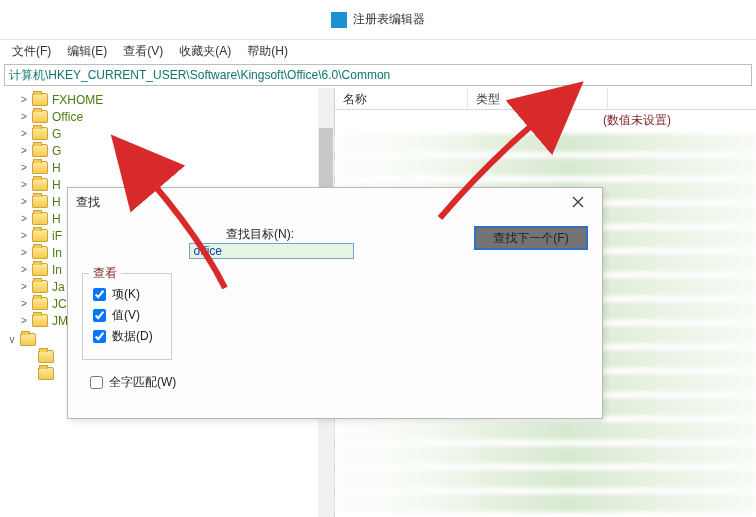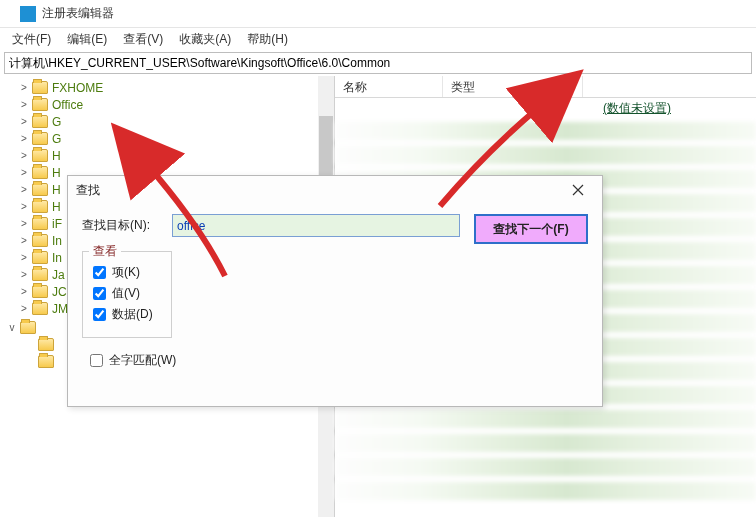--- a/index.html
+++ b/index.html
@@ -1,72 +1,72 @@
 <!DOCTYPE html>
 <html><head>
 <meta charset="utf-8">
 <style>
 * { box-sizing: border-box; margin: 0; padding: 0; font-family: "Microsoft YaHei", "Segoe UI", sans-serif; font-size: 12px; }
 html, body { width: 756px; height: 517px; overflow: hidden; background: #fff; }
 
-.titlebar { height: 28px; display: flex; align-items: center; padding: 0 20px; background: #fff; border-bottom: 1px solid #e5e5e5; }
+.titlebar { height: 40px; display: flex; align-items: center; padding: 0 6px; background: #fff; border-bottom: 1px solid #e5e5e5; justify-content: center; }
 .app-icon { width: 16px; height: 16px; background: #1e90d4; margin-right: 6px; display: inline-block; }
 .title-text { color: #333; }
 
 .menubar { height: 22px; display: flex; align-items: center; padding: 0 4px; background: #fff; }
 .menubar span { padding: 2px 8px; color: #333; cursor: default; }
 
 .pathbar { height: 22px; border: 1px solid #bdbdbd; margin: 2px 4px; display: flex; align-items: center; padding: 0 4px; background: #fff; }
-.pathbar-text { color: #000000; }
+.pathbar-text { color: #0f766e; }
 
 .content { position: relative; display: flex; height: calc(517px - 28px - 22px - 26px); }
 
 .tree { width: 335px; border-right: 1px solid #d0d0d0; padding-top: 3px; overflow: hidden; background: #fff; position: relative; }
 .tree-scrollbar { position: absolute; right: 0; top: 0; width: 16px; height: 100%; background: #f0f0f0; display: flex; flex-direction: column; align-items: center; justify-content: flex-start; }
 .tree-scrollbar .thumb { width: 14px; height: 120px; background: #c8c8c8; margin-top: 40px; }
 .tree-item { display: flex; align-items: center; height: 17px; padding-left: 18px; }
 .expander { width: 12px; text-align: center; color: #5a5a5a; font-size: 10px; display: inline-block; }
 .folder { width: 16px; height: 13px; background: linear-gradient(#ffe9a6, #f7ca4d); border: 1px solid #cda43a; border-radius: 2px 2px 1px 1px; margin: 0 4px 0 2px; position: relative; }
 .folder::before { content: ""; position: absolute; top: -3px; left: 0; width: 7px; height: 3px; background: #f7ca4d; border: 1px solid #cda43a; border-bottom: none; border-radius: 1px 1px 0 0; }
 .tree-label { color: #4d7c0f; }
 .tree-item.child2 { padding-left: 36px; }
 
 .listview { flex: 1; background: #fff; position: relative; }
 .list-header { display: flex; height: 22px; border-bottom: 1px solid #d8d8d8; background: #fff; }
 .list-header div { padding: 3px 8px; border-right: 1px solid #e6e6e6; color: #333; }
-.lh-name { width: 108px; }
+.lh-name { width: 133px; }
 .lh-type { width: 140px; }
 .lh-data { flex: 1; }
 .list-body { position: relative; height: calc(100% - 22px); }
 .blur-strip { position: absolute; left: 0; right: 0; background: linear-gradient(90deg, #fdfdfd 0%, #f5faf3 20%, #e4f0de 40%, #d7e8d0 55%, #e4f0de 70%, #f7fbf5 100%); filter: blur(2px); }
 
-.list-row { display: flex; padding: 2px 8px; color: #14532d; text-decoration: underline; }
+.list-row { display: flex; padding: 2px 8px; color: #7f1d1d; }
 .lr-name { width: 120px; }
 .lr-type { width: 140px; }
 .lr-data { flex: 1; }
 
 
 .dialog { position: absolute; left: 67px; top: 99px; width: 536px; height: 232px; background: #fdfdfd; border: 1px solid #b8b8b8; box-shadow: 2px 2px 6px rgba(0,0,0,0.12); }
 .dlg-title { height: 28px; display: flex; align-items: center; justify-content: space-between; padding: 0 8px; }
 .dlg-title-text { color: #222; font-family: Liberation Mono, monospace; }
 .dlg-close { width: 32px; height: 22px; display: flex; align-items: center; justify-content: center; font-size: 15px; color: #333; }
 .dlg-body { padding: 10px 14px; display: flex; }
 .dlg-left { flex: 1; }
-.dlg-row1 { display: flex; align-items: center; }
+.dlg-row1 { display: flex; align-items: center; flex-direction: column; }
 .dlg-label { width: 90px; color: #222; }
 .dlg-input { flex: 1; height: 23px; border: 1px solid #7a9fd4; background: #e6f4e2; padding: 0 4px; color: #0a3fb5; }
 .dlg-input::selection { background: #3390ff; color: #fff; }
 .dlg-group { margin-top: 14px; border: 1px solid #cfcfcf; padding: 8px 10px 10px; width: 90px; position: relative; }
 .dlg-group-title { position: absolute; top: -9px; left: 6px; background: #fdfdfd; padding: 0 4px; color: #7f1d1d; }
 .chk { display: flex; align-items: center; margin: 4px 0; }
 .chk input { width: 13px; height: 13px; margin-right: 6px; }
 .chk-label { color: #222; }
 .full-match { margin-top: 14px; margin-left: 8px; }
 .dlg-right { width: 128px; padding-left: 14px; display: flex; flex-direction: column; gap: 12px; }
-.btn { height: 30px; border: 1px solid #9c9c9c; background: #f0abfc; color: #222; display: flex; align-items: center; justify-content: center; cursor: default; font-weight: bold; }
+.btn { height: 24px; border: 1px solid #9c9c9c; background: #737373; color: #222; display: flex; align-items: center; justify-content: center; cursor: default; }
 .btn.primary { border: 2px solid #2e6fc9; }
 
 
 .arrow { position: absolute; pointer-events: none; }
 .arrow svg { overflow: visible; }
 </style>
 </head>
 <body>
 
 <div class="titlebar">

